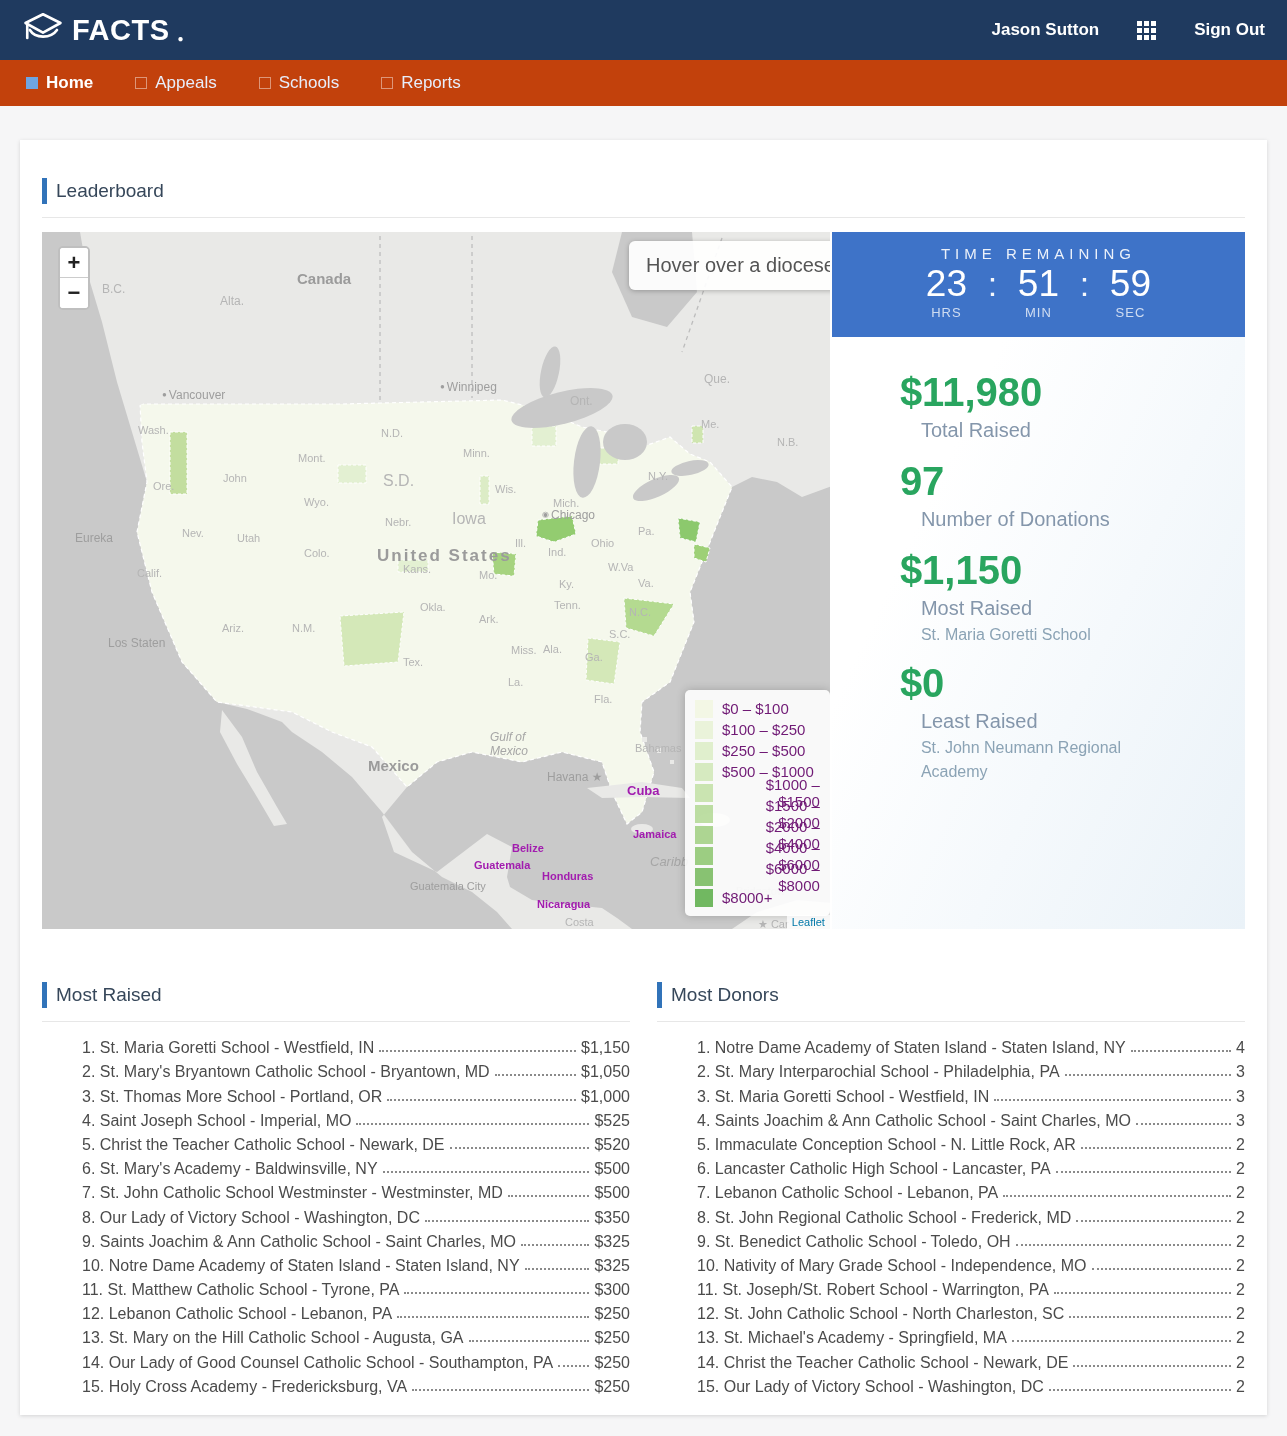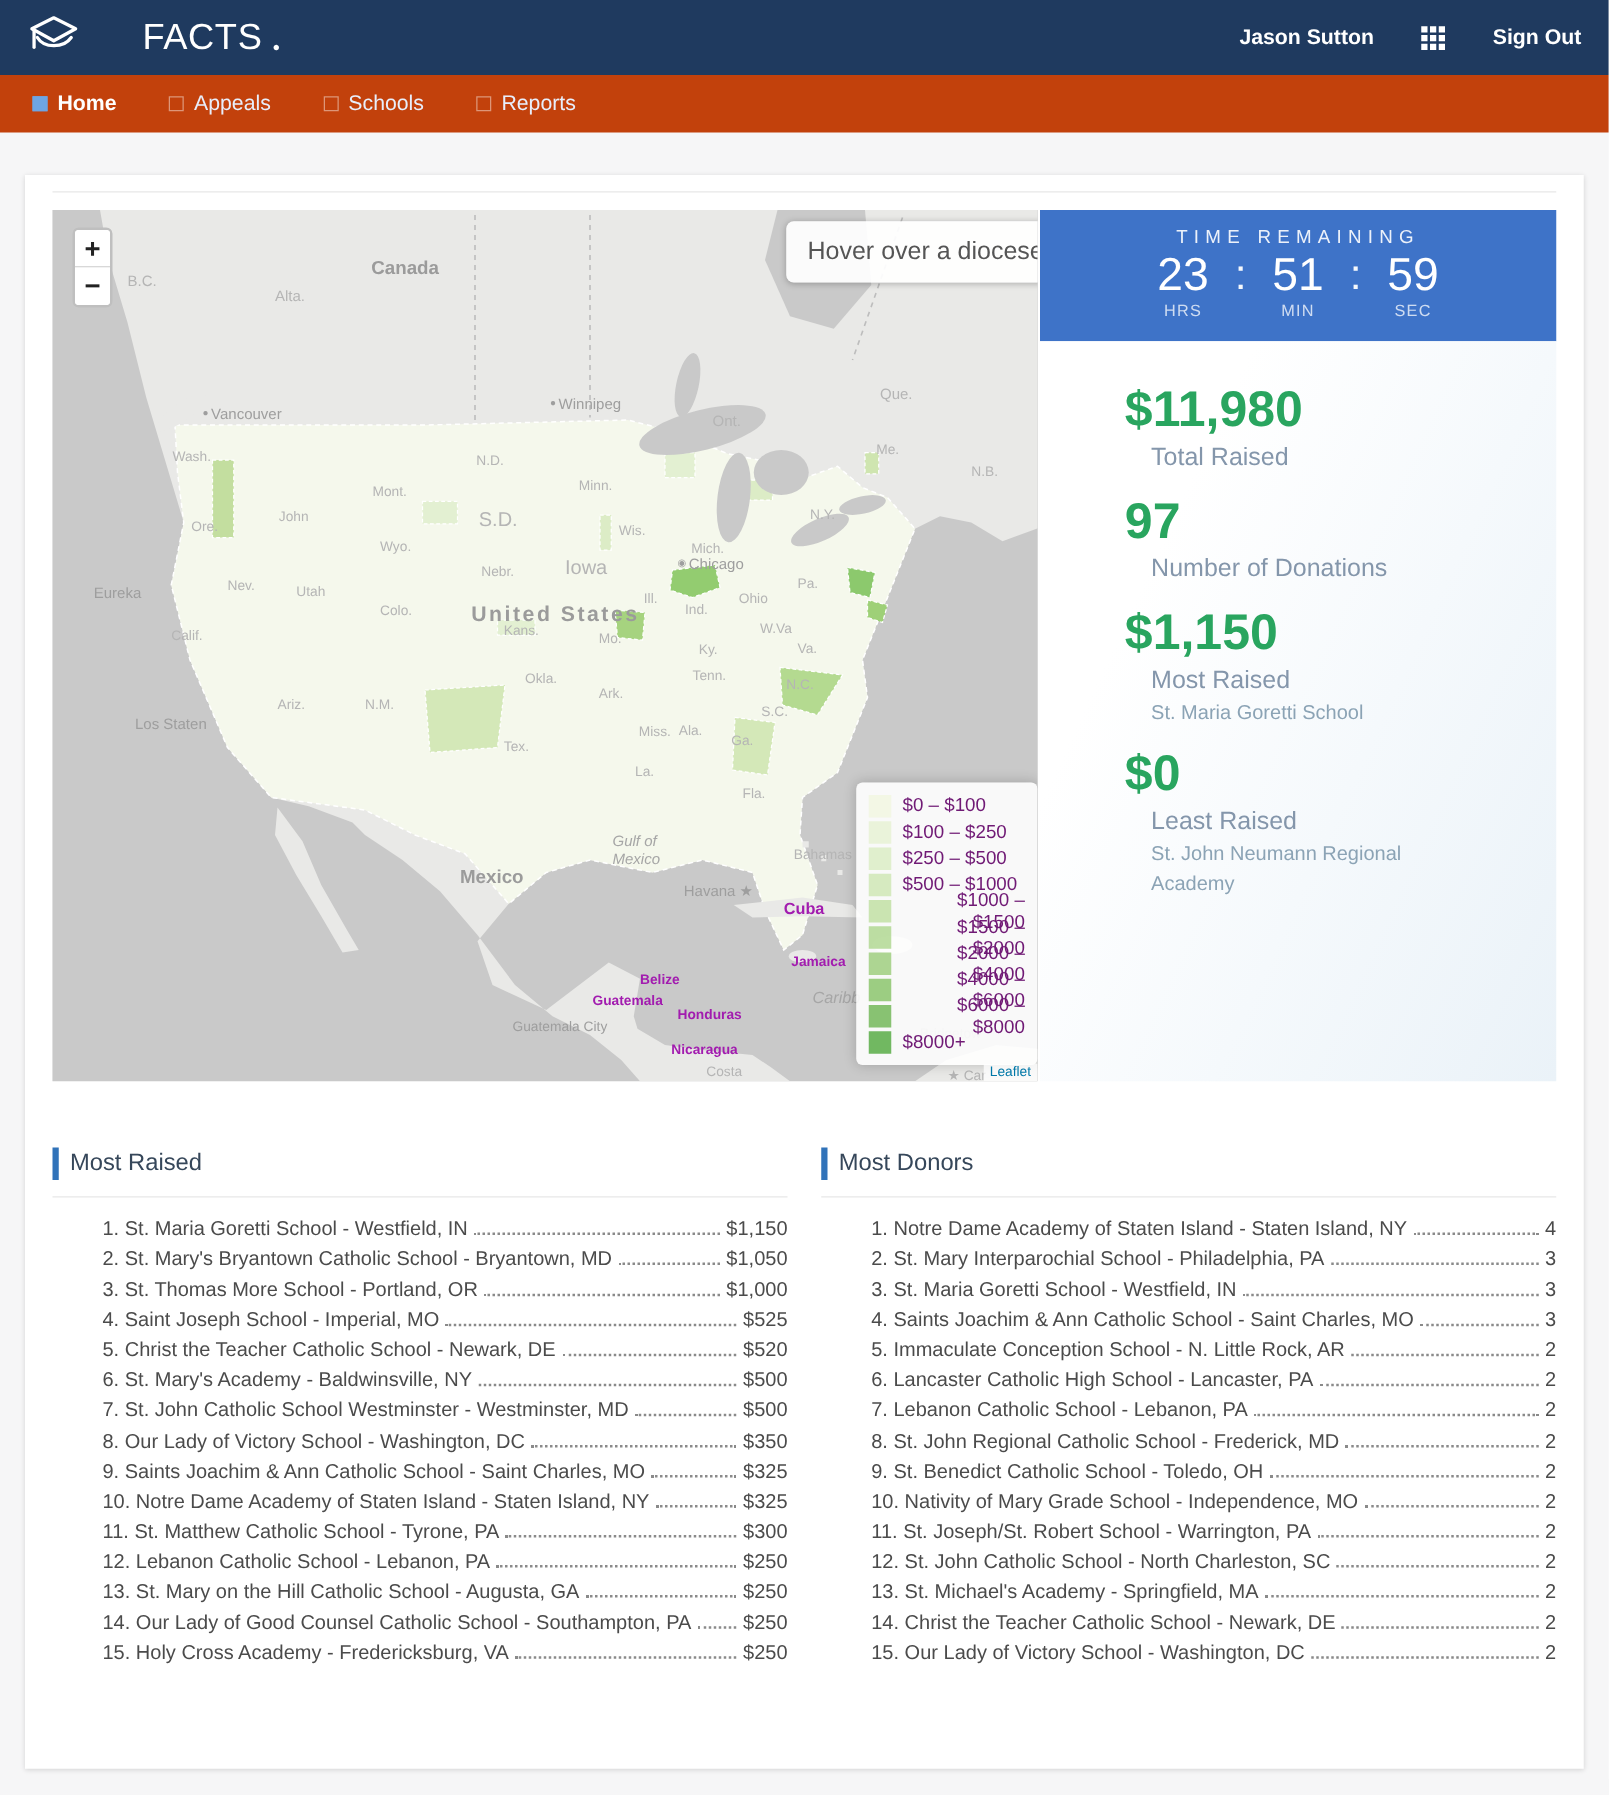--- a/index.html
+++ b/index.html
@@ -10,21 +10,21 @@
     overflow:hidden;
     position:relative;
   }
   
   .topbar {
     height:60px; background:#1f3a5f; color:#fff;
     display:flex; align-items:center; padding:0 22px;
   }
   .brand { display:flex; align-items:center; gap:8px; }
   .brand svg { display:block; }
-  .brand-text { font-size:29px; font-weight:normal; letter-spacing:.5px;margin-left:42px; }
+  .brand-text { font-size:29px; font-weight:bold; letter-spacing:.5px; }
   .brand-dot { font-size:10px; align-self:flex-end; padding-bottom:6px; }
   .topbar-right { margin-left:auto; display:flex; align-items:center; gap:38px; }
   .user-name { font-size:17px; font-weight:bold; cursor:pointer;text-align:center; }
   .apps-grid { display:grid; grid-template-columns:repeat(3,5px); grid-gap:2px; cursor:pointer; }
   .apps-grid i { width:5px; height:5px; background:#fff; display:block; }
   .signout { font-size:17px; font-weight:bold; cursor:pointer; }
 
   
   .navbar { height:46px; background:#c2410c; display:flex; align-items:center; padding:0 12px; }
   .nav-tab { display:flex; align-items:center; gap:8px; padding:0 14px; margin-right:14px;
@@ -150,20 +150,24 @@
   </div>
 
   <div class="nav-tab">
     <span class="sq"></span>
     <span>Reports</span>
   </div>
 </nav>
 
 <main class="card">
 
+  <div class="section-title">
+    <span class="bar"></span>
+    <h2>Leaderboard</h2>
+  </div>
   <div class="hr"></div>
 
   <div class="board">
 
     <div class="map-wrap">
       <svg class="base" width="801" height="697" viewBox="0 0 801 697">
         <rect x="0" y="0" width="801" height="697" fill="#c9c9c9"></rect>
 
         <path fill="#e9e9e7" d="M38,0 L801,0 L801,250 L760,265 L735,250 L710,245 L690,255 L672,300 L660,330
           L648,360 L652,390 L640,420 L628,450 L600,470 L598,500 L612,540 L600,580 L585,592 L570,560 L560,530

